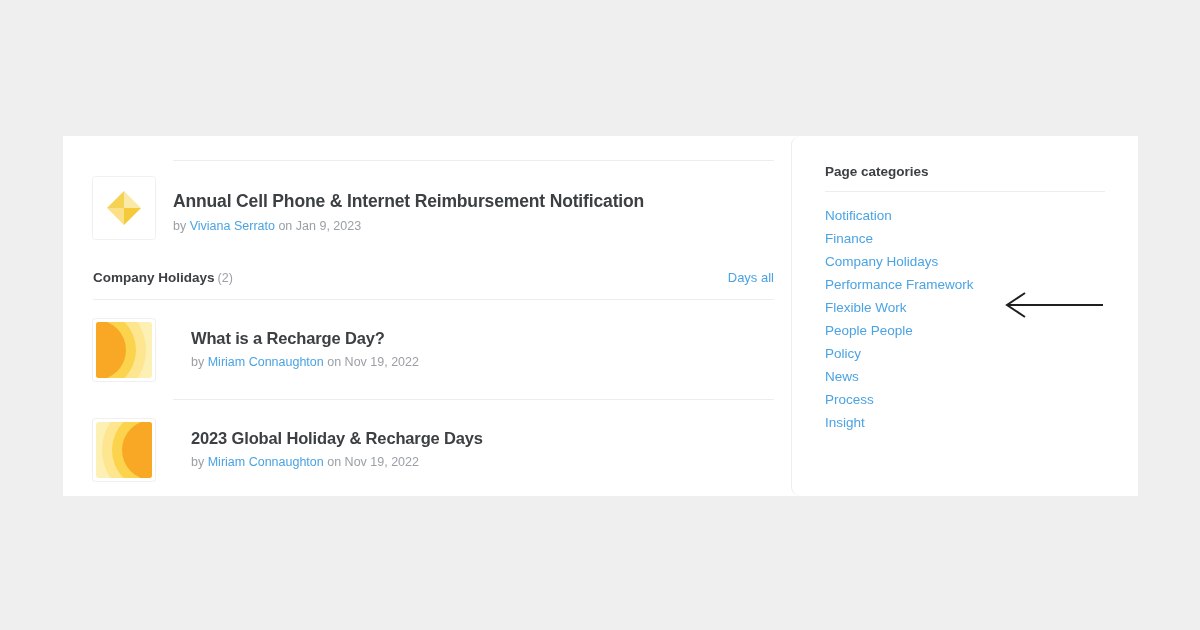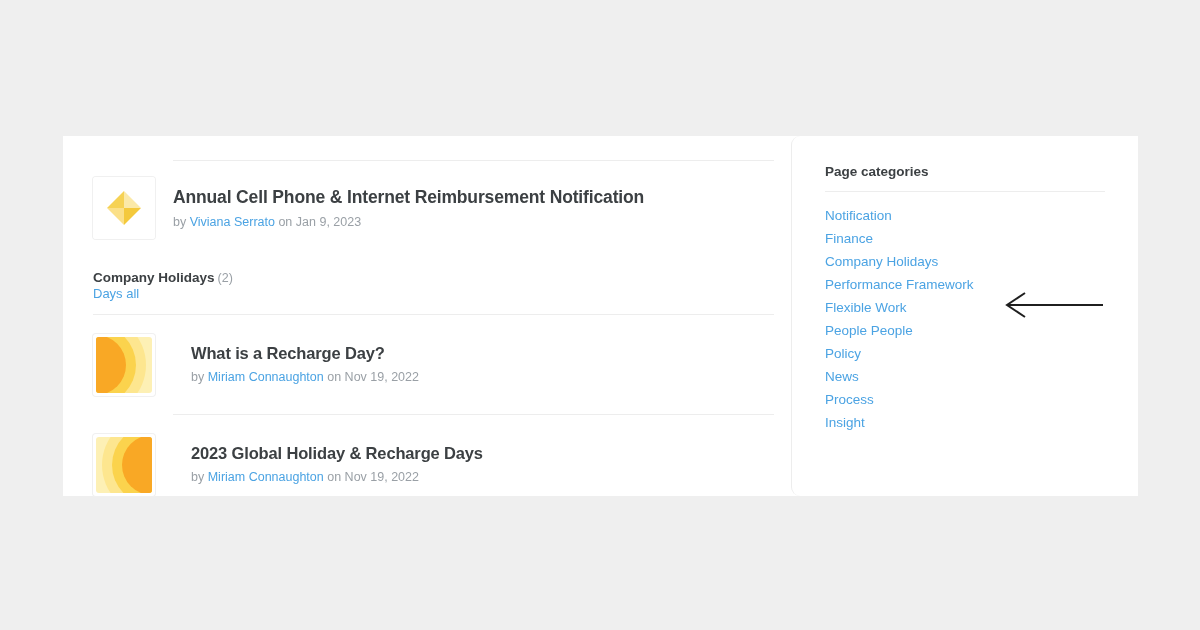--- a/index.html
+++ b/index.html
@@ -44,21 +44,21 @@
   }
 
   .divider-indent {
     margin-left: 80px;
   }
 
   
   .article-row {
     display: flex;
     flex-direction: row;
-    align-items: flex-start;
+    align-items: center;
   }
 
   .thumb {
     width: 62px;
     height: 62px;
     flex: 0 0 62px;
     border-radius: 3px;
     overflow: hidden;
     background: #ffffff;
     box-shadow: 0 0 0 1px #f0f0f0;
@@ -87,23 +87,22 @@
 
   .author-link {
     color: #4ba3e3;
     text-decoration: none;
     cursor: pointer;
   }
 
   
   .section-head {
     display: flex;
-    flex-direction: column;
     align-items: baseline;
-    justify-content: center;
+    justify-content: space-between;
   }
 
   .section-title {
     font-size: 13.5px;
     font-weight: bold;
     color: #3c4043;
   }
   .section-count {
     font-size: 12.5px;
     font-weight: normal;

